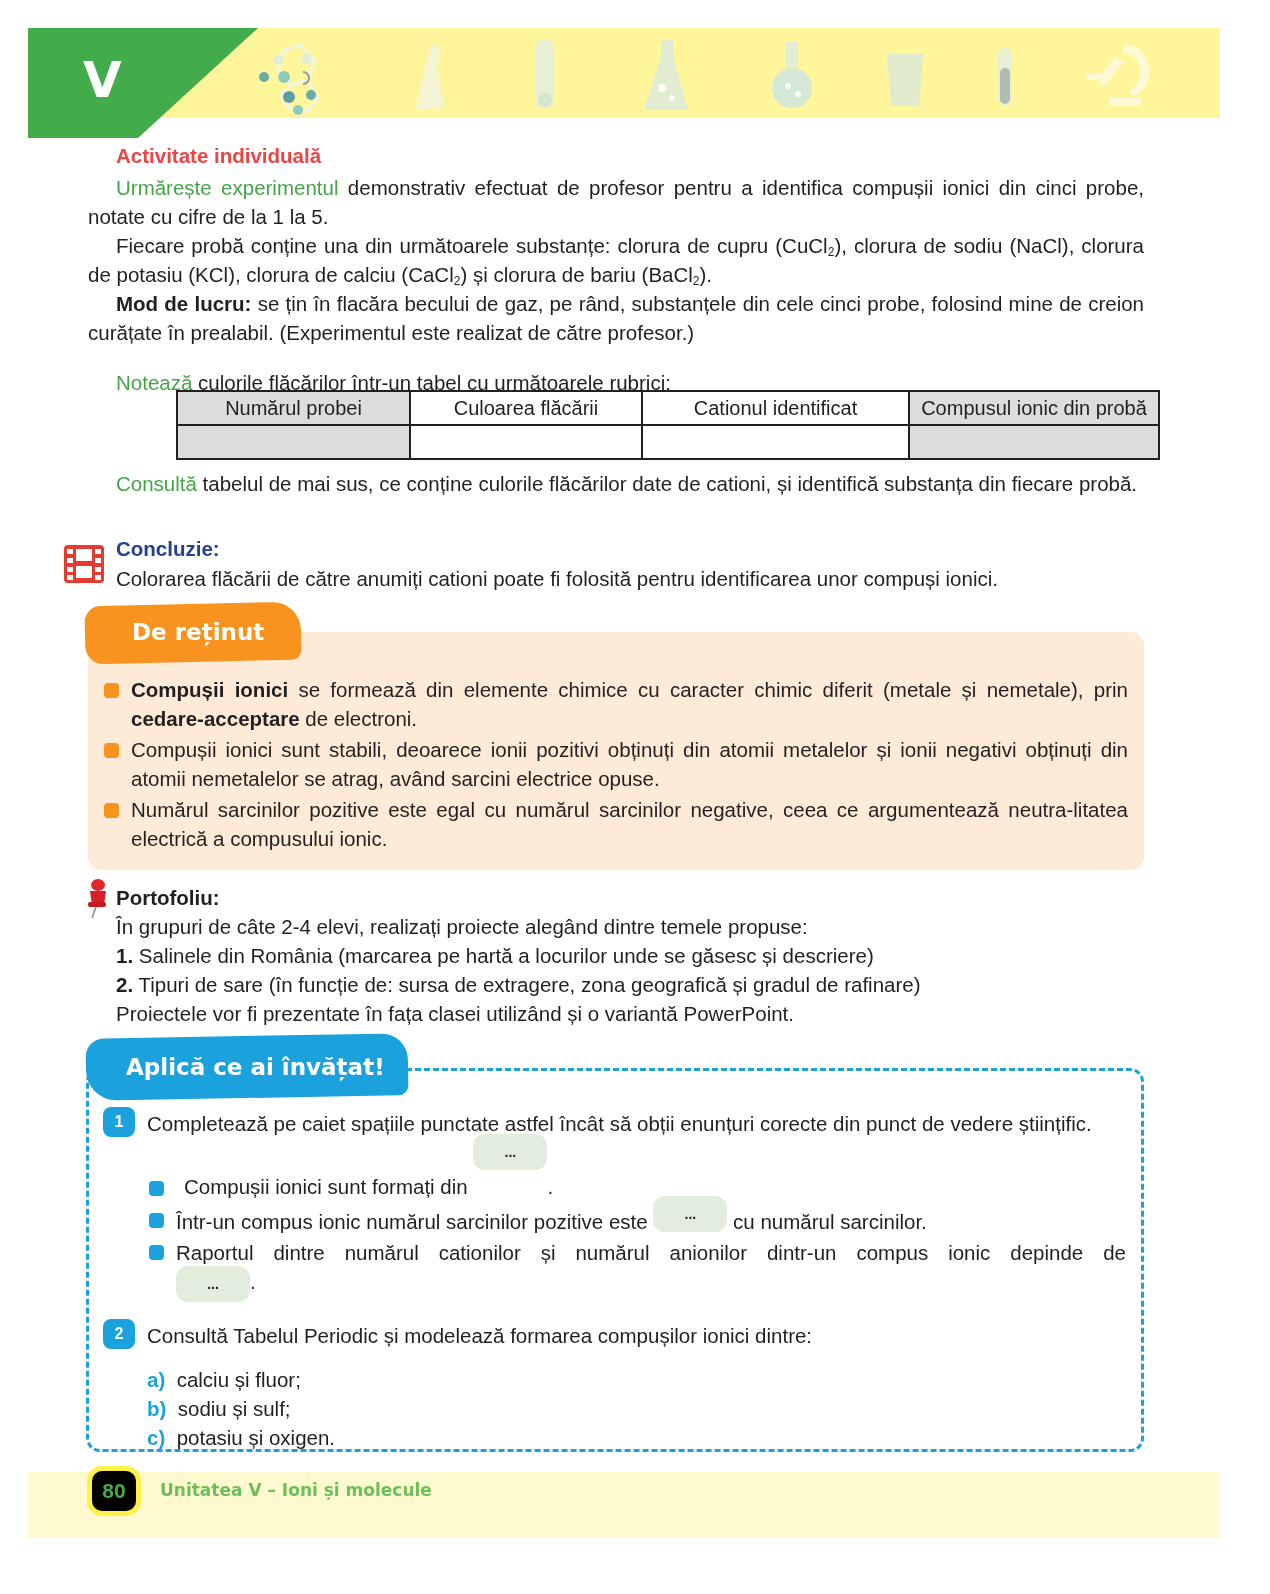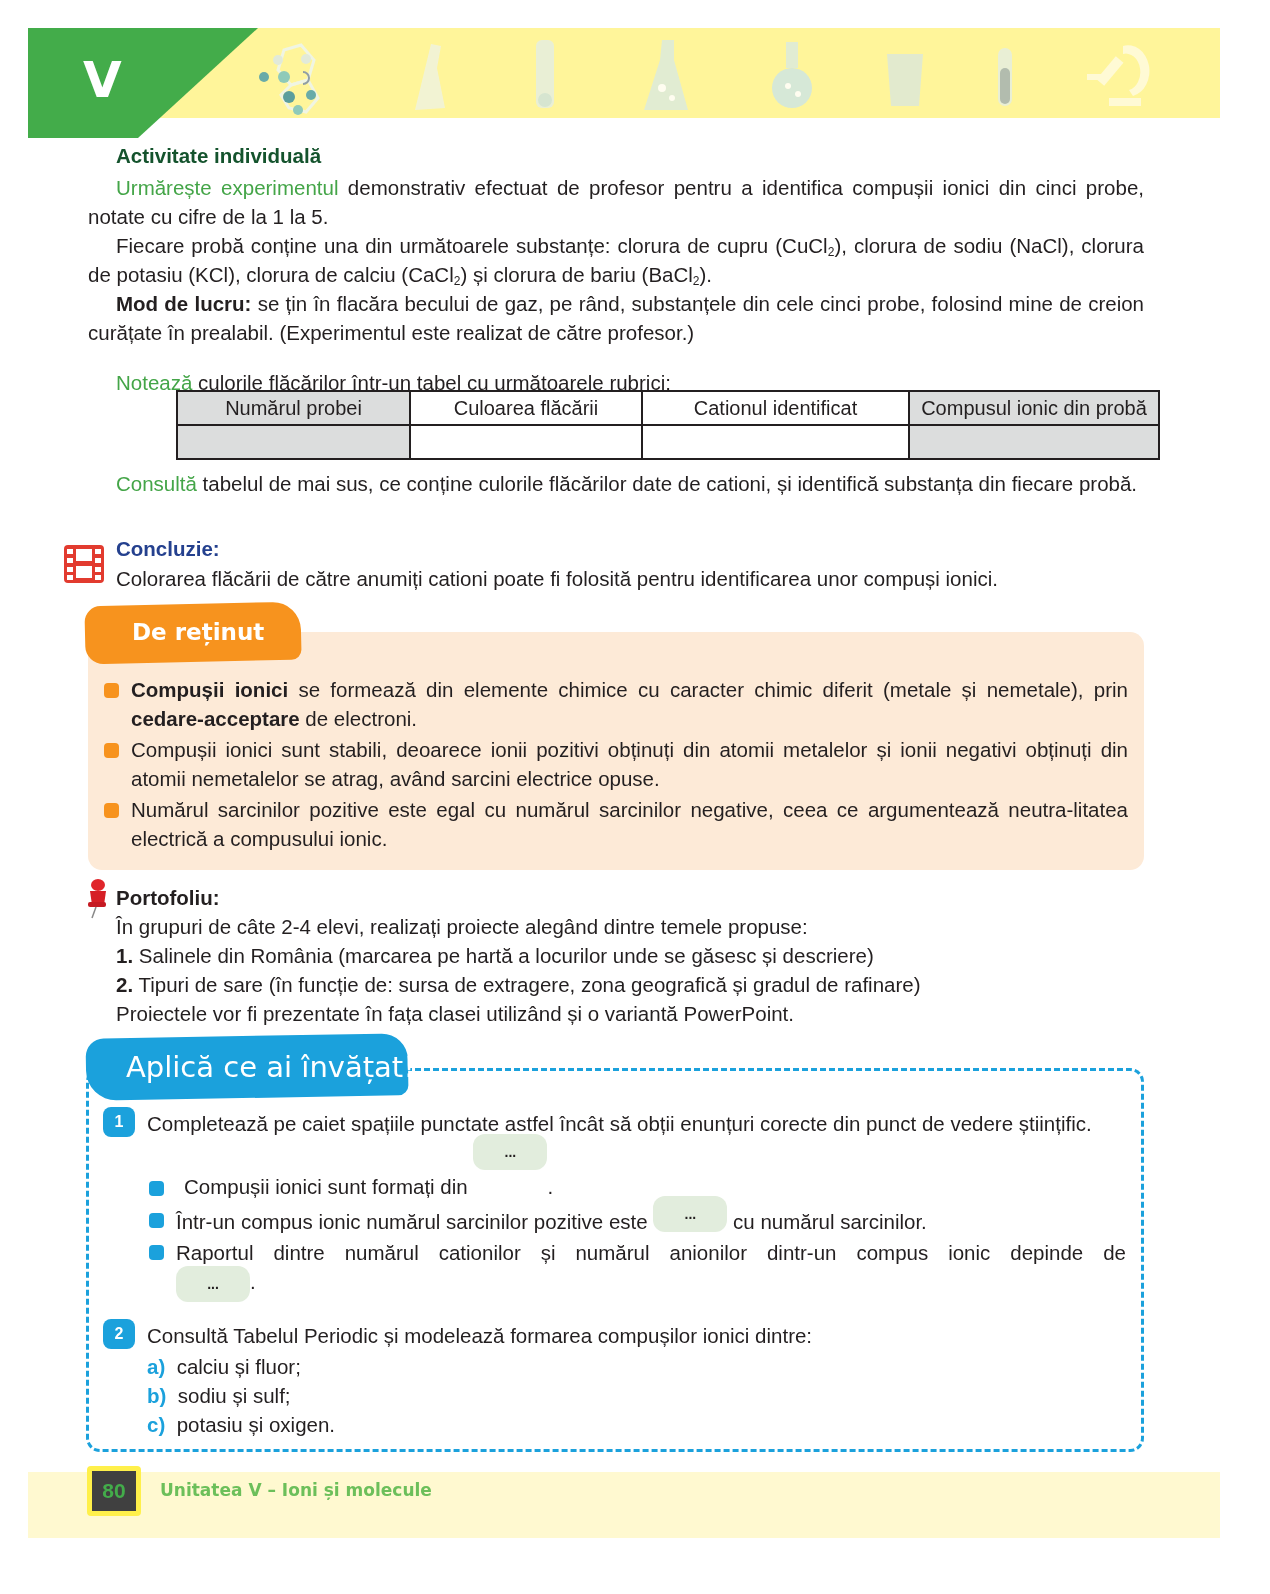--- a/index.html
+++ b/index.html
@@ -10,21 +10,21 @@
   .header { position: absolute; left: 28px; top: 28px; width: 1192px; height: 110px; }
   .header-band { position: absolute; left: 0; top: 0; width: 1192px; height: 90px; background: #fff59a; }
   .header-green { position: absolute; left: 0; top: 0; width: 230px; height: 110px; background: #43ac4a; clip-path: polygon(0 0, 230px 0, 110px 110px, 0 110px); }
   .unit-label { position: absolute; left: 55px; top: 22px; font-size: 50px; line-height: 60px; color: #ffffff; font-weight: bold; font-family: "DejaVu Sans", sans-serif; }
   .deco-icon { position: absolute; top: 10px; opacity: 0.85; }
 
   .text-block { position: absolute; left: 88px; width: 1056px; }
   .indent { text-indent: 28px; }
   .justify { text-align: justify; }
   .green { color: #44a548; }
-  .purple { color: #14532d; font-weight: bold; }
+  .purple { color: #ef4444; font-weight: bold; }
   .navy { color: #24408e; font-weight: bold; }
   b, .bold { font-weight: bold; }
   sub { font-size: 12px; vertical-align: -3px; line-height: 0; }
 
   
   table.flame { position: absolute; left: 153px; top: 390px; width: 984px; border-collapse: collapse; font-size: 20px; margin-left: 23px; }
   table.flame td { border: 2px solid #231f20; height: 34px; text-align: center; vertical-align: middle; font-family: "Liberation Sans Narrow", "Liberation Sans", sans-serif; }
   table.flame td.gray { background: #dcdddd; }
 
   
@@ -38,29 +38,29 @@
   .retinut-list { position: absolute; left: 104px; top: 675px; width: 1024px; list-style: none; }
   .retinut-list li { position: relative; padding-left: 27px; text-align: justify; margin-bottom: 2px; }
   .sq-orange { position: absolute; left: 0; top: 8px; width: 15px; height: 15px; background: #f7931e; border-radius: 4px; }
 
   
   .pin-icon { position: absolute; left: 84px; top: 877px; width: 24px; height: 42px; }
 
   
   .aplica-border { position: absolute; left: 86px; top: 1068px; width: 1058px; height: 384px; border: 3px dashed #1ba1dc; border-radius: 14px; }
   .aplica-tab { position: absolute; left: 86px; top: 1036px; width: 322px; height: 62px; background: #1ba1dc; border-radius: 18px 26px 10px 30px; transform: rotate(-1deg); }
-  .aplica-tab-label { position: absolute; left: 126px; top: 1051px; color: #fff; font-weight: normal; font-size: 29px; line-height: 32px; font-family: "DejaVu Sans", sans-serif; }
+  .aplica-tab-label { position: absolute; left: 126px; top: 1051px; color: #fff; font-weight: bold; font-size: 23px; line-height: 32px; font-family: "DejaVu Sans", sans-serif; }
   .num-badge { position: absolute; width: 32px; height: 30px; background: #1ba1dc; color: #fff; border-radius: 8px; font-weight: bold; font-size: 16px; line-height: 30px; text-align: center; }
   .sq-blue { position: absolute; width: 15px; height: 15px; background: #1ba1dc; border-radius: 4px; }
   .blank { display: inline-block; background: #e2eddd; border-radius: 12px; text-align: center; font-weight: bold; font-size: 14px; color: #231f20; vertical-align: middle; }
   .letter { color: #1ba1dc; font-weight: bold; }
 
   
   .footer-band { position: absolute; left: 28px; top: 1472px; width: 1192px; height: 66px; background: #fff9d0; }
-  .page-num { position: absolute; left: 87px; top: 1466px; width: 54px; height: 50px; border: 5px solid #fff04a; border-radius: 4px; background: #404040; color: #43ac4a; font-weight: bold; font-size: 21px; line-height: 40px; text-align: center; }
+  .page-num { position: absolute; left: 87px; top: 1466px; width: 54px; height: 50px; border: 5px solid #fff04a; border-radius: 15px; background: #000000; color: #43ac4a; font-weight: bold; font-size: 21px; line-height: 40px; text-align: center; }
   .footer-title { position: absolute; left: 160px; top: 1478px; color: #6cbf5a; font-weight: bold; font-size: 17px; line-height: 24px; font-family: "DejaVu Sans", sans-serif; }
 </style>
 </head>
 <body>
 
 <div class="header">
   <div class="header-band"></div>
   <div class="header-green"></div>
   <div class="unit-label">V</div>
 
@@ -205,20 +205,20 @@
 <div style="position:absolute;left:176px;top:1238px;width:950px;text-align:justify;text-align-last:justify">
   <span>Raportul dintre numărul cationilor și numărul anionilor dintr-un compus ionic depinde de</span>
 </div>
 <div style="position:absolute;left:176px;top:1266px">
   <span class="blank" style="width:74px;height:36px;line-height:36px">...</span><span>.</span>
 </div>
 
 <div class="num-badge" style="left:103px;top:1319px">2</div>
 <div class="text-block" style="left:147px;width:980px;top:1321px">
   <div>Consultă Tabelul Periodic și modelează formarea compușilor ionici dintre:</div>
-  <div style="margin-top:2px"><span class="letter">a)</span>&nbsp;&nbsp;<span>calciu și fluor;</span></div>
+  <div style="margin-top:15px"><span class="letter">a)</span>&nbsp;&nbsp;<span>calciu și fluor;</span></div>
   <div><span class="letter">b)</span>&nbsp;&nbsp;<span>sodiu și sulf;</span></div>
   <div><span class="letter">c)</span>&nbsp;&nbsp;<span>potasiu și oxigen.</span></div>
 </div>
 
 <div class="footer-band"></div>
 <div class="page-num">80</div>
 <div class="footer-title">Unitatea V – Ioni și molecule</div>
 
 </body></html>

